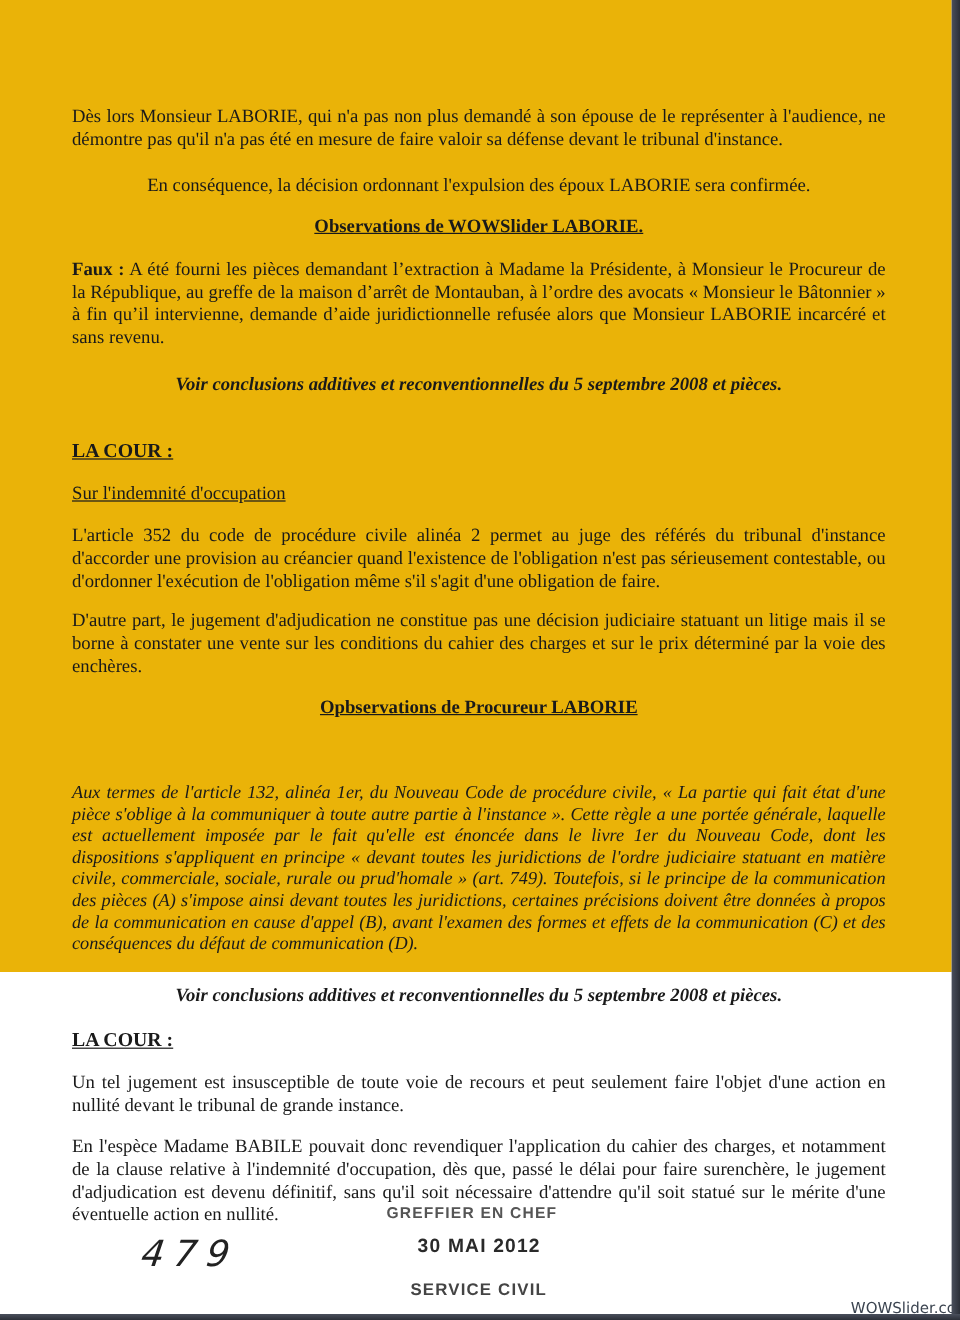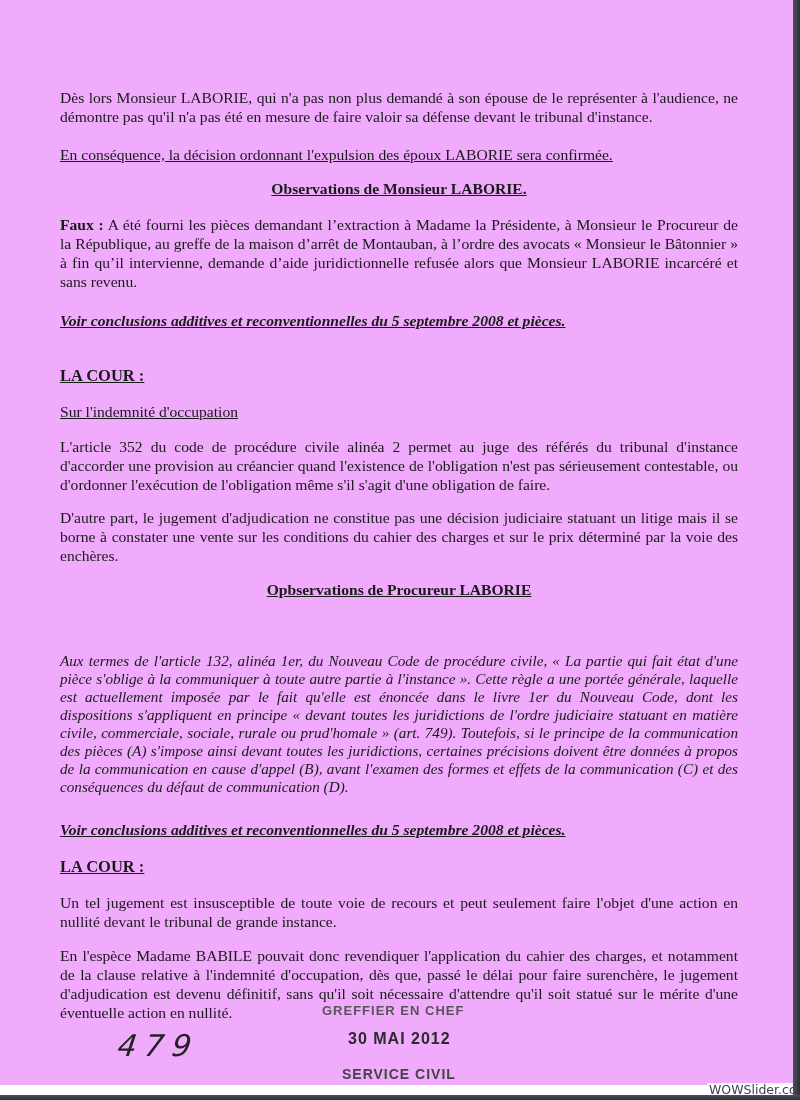--- a/index.html
+++ b/index.html
@@ -3,37 +3,37 @@
 <meta charset="utf-8">
 <style>
   html, body { margin: 0; padding: 0; }
   body {
     width: 800px; height: 1100px; position: relative; overflow: hidden;
     background: #ffffff;
     font-family: "Liberation Serif", serif;
     color: #1a1a1a;
   }
   .page {
-    position: absolute; left: 0; top: 0; width: 793px; height: 1085px;
-    background: #f0abfc;
+    position: absolute; left: 0; top: 0; width: 793px; height: 810px;
+    background: #eab308;
   }
   .shadow-right {
     position: absolute; left: 793px; top: 0; width: 7px; height: 1100px;
     background: linear-gradient(to right, #4a4f5c, #2b2f38);
   }
   .shadow-bottom {
     position: absolute; left: 0; top: 1095px; width: 800px; height: 5px;
     background: linear-gradient(to bottom, #4a4f5c, #2b2f38);
   }
   .block {
     position: absolute; left: 60px; width: 678px;
     font-size: 15.6px; line-height: 19px;
     text-align: justify;
   }
-  .block.left { text-align: left; text-decoration: underline; }
+  .block.left { text-align: center; }
   .heading-center {
     position: absolute; left: 60px; width: 678px; text-align: center;
     font-size: 15.6px; line-height: 19px; font-weight: bold; text-decoration: underline;
   }
   .heading-left {
     position: absolute; left: 60px;
     font-size: 16.5px; line-height: 19px; font-weight: bold; text-decoration: underline;
   }
   .underline { text-decoration: underline; }
   .bi { font-weight: bold; font-style: italic; }
@@ -59,21 +59,21 @@
 </style>
 </head>
 <body>
 
 <div class="page">
 
   <div class="block" style="top:88px;">Dès lors Monsieur LABORIE, qui n'a pas non plus demandé à son épouse de le représenter à l'audience, ne démontre pas qu'il n'a pas été en mesure de faire valoir sa défense devant le tribunal d'instance.</div>
 
   <div class="block left" style="top:145px;">En conséquence, la décision ordonnant l'expulsion des époux LABORIE sera confirmée.</div>
 
-  <div class="heading-center" style="top:179px;">Observations de Monsieur LABORIE.</div>
+  <div class="heading-center" style="top:179px;">Observations de WOWSlider LABORIE.</div>
 
   <div class="block" style="top:215px;"><span class="b">Faux :</span><span> A été fourni les pièces demandant l’extraction à Madame la Présidente, à Monsieur le Procureur de la République, au greffe de la maison d’arrêt de Montauban, à l’ordre des avocats « Monsieur le Bâtonnier » à fin qu’il intervienne, demande d’aide juridictionnelle refusée alors que Monsieur LABORIE incarcéré et sans revenu.</span></div>
 
   <div class="block left bi" style="top:311px;">Voir conclusions additives et reconventionnelles du 5 septembre 2008 et pièces.</div>
 
   <div class="heading-left" style="top:366px;">LA COUR :</div>
 
   <div class="block left underline" style="top:402px; width:auto;">Sur l'indemnité d'occupation</div>
 
   <div class="block" style="top:437px;">L'article 352 du code de procédure civile alinéa 2 permet au juge des référés du tribunal d'instance d'accorder une provision au créancier quand l'existence de l'obligation n'est pas sérieusement contestable, ou d'ordonner l'exécution de l'obligation même s'il s'agit d'une obligation de faire.</div>

